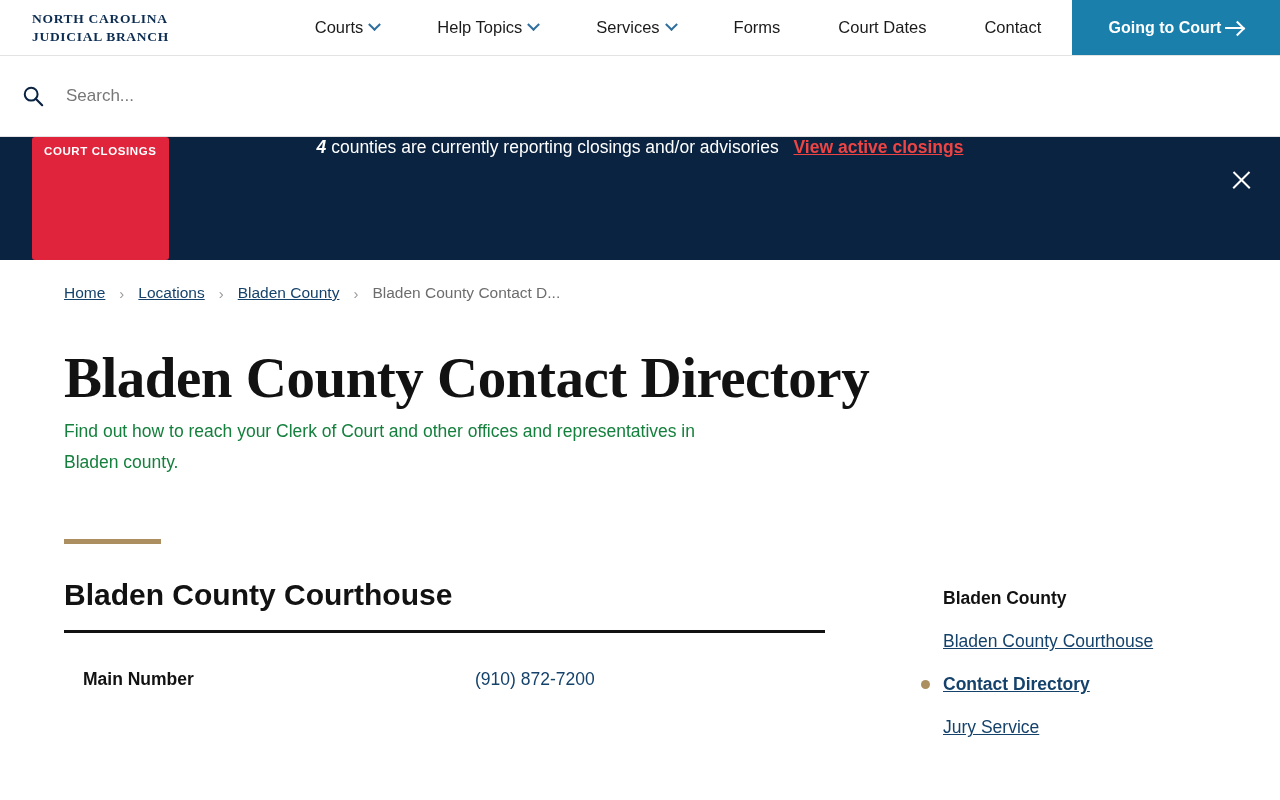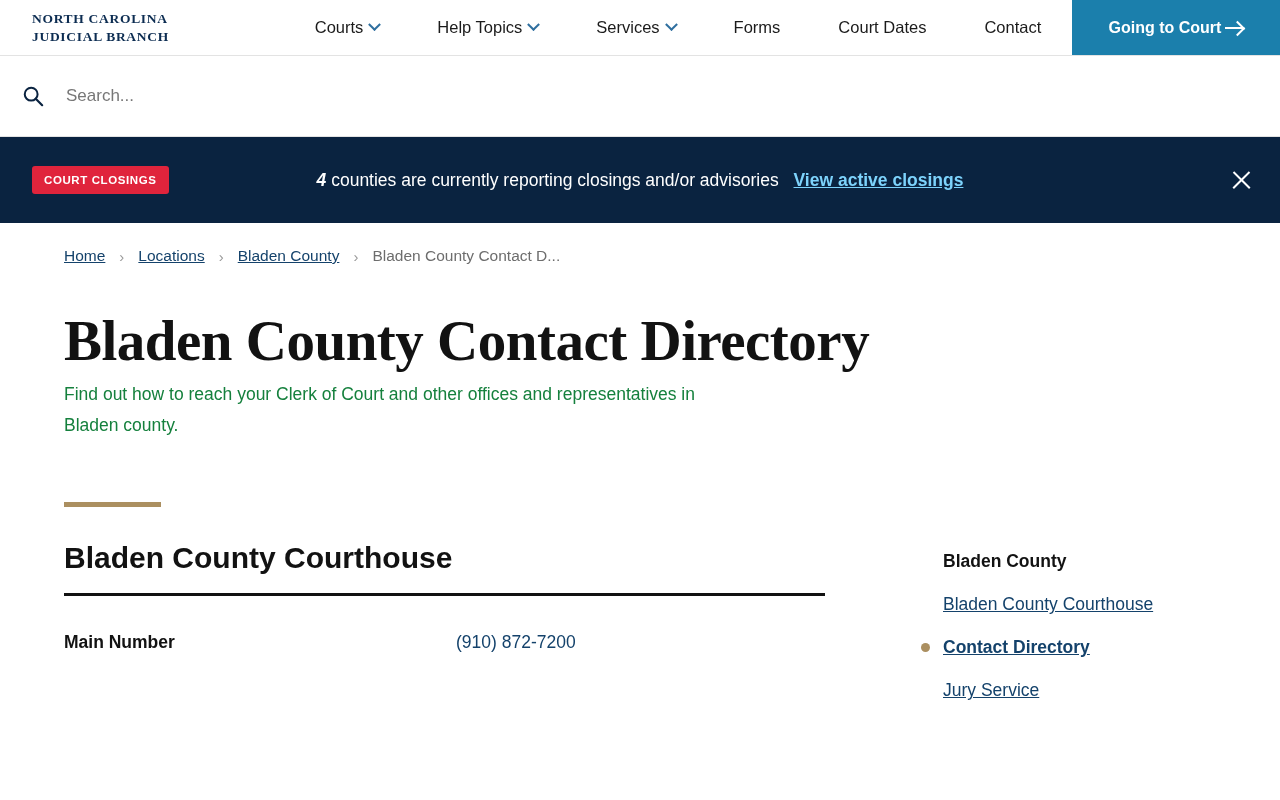--- a/index.html
+++ b/index.html
@@ -109,24 +109,23 @@
     color: #6f6f6f;
     font-family: "Liberation Sans", sans-serif;
     width: 600px;
     background: transparent;
   }
   .search-input::placeholder { color: #777; }
 
   
   .alert {
     background: #0a2340;
-    height: 86px;
+    height: 123px;
     position: relative;
     display: flex;
-    align-items: center;
   }
   .alert-badge {
     margin-left: 32px;
     background: #e0243c;
     color: #fff;
     font-size: 11.5px;
     font-weight: 700;
     letter-spacing: .6px;
     padding: 8px 12px;
     border-radius: 3px;
@@ -135,21 +134,21 @@
   .alert-text {
     position: absolute;
     left: 0; right: 0;
     text-align: center;
     color: #ffffff;
     font-size: 17.5px;
   }
   .alert-text b { font-weight: 400; }
   .alert-count { font-weight: 700; font-style: italic; }
   .alert-link {
-    color: #7dd3fc;
+    color: #ef4444;
     font-weight: 700;
     text-decoration: underline;
     cursor: pointer;
     margin-left: 10px;
   }
   .alert-close {
     position: absolute;
     right: 26px;
     top: 30px;
     width: 26px; height: 26px;
@@ -219,21 +218,21 @@
     color: #121212;
     padding-bottom: 18px;
     border-bottom: 3px solid #121212;
     width: 761px;
   }
   .detail-row {
     display: flex;
     margin-top: 36px;
     font-size: 17.5px;
   }
-  .detail-label { font-weight: 700; width: 392px; color: #121212; }
+  .detail-label { font-weight: 700; width: 392px; color: #121212; margin-left: 19px; }
   .detail-value a {
     color: #14426b;
     text-decoration: none;
   }
 
   
   .sidebar {
     margin-left: 118px;
     padding-top: 10px;
     width: 280px;

